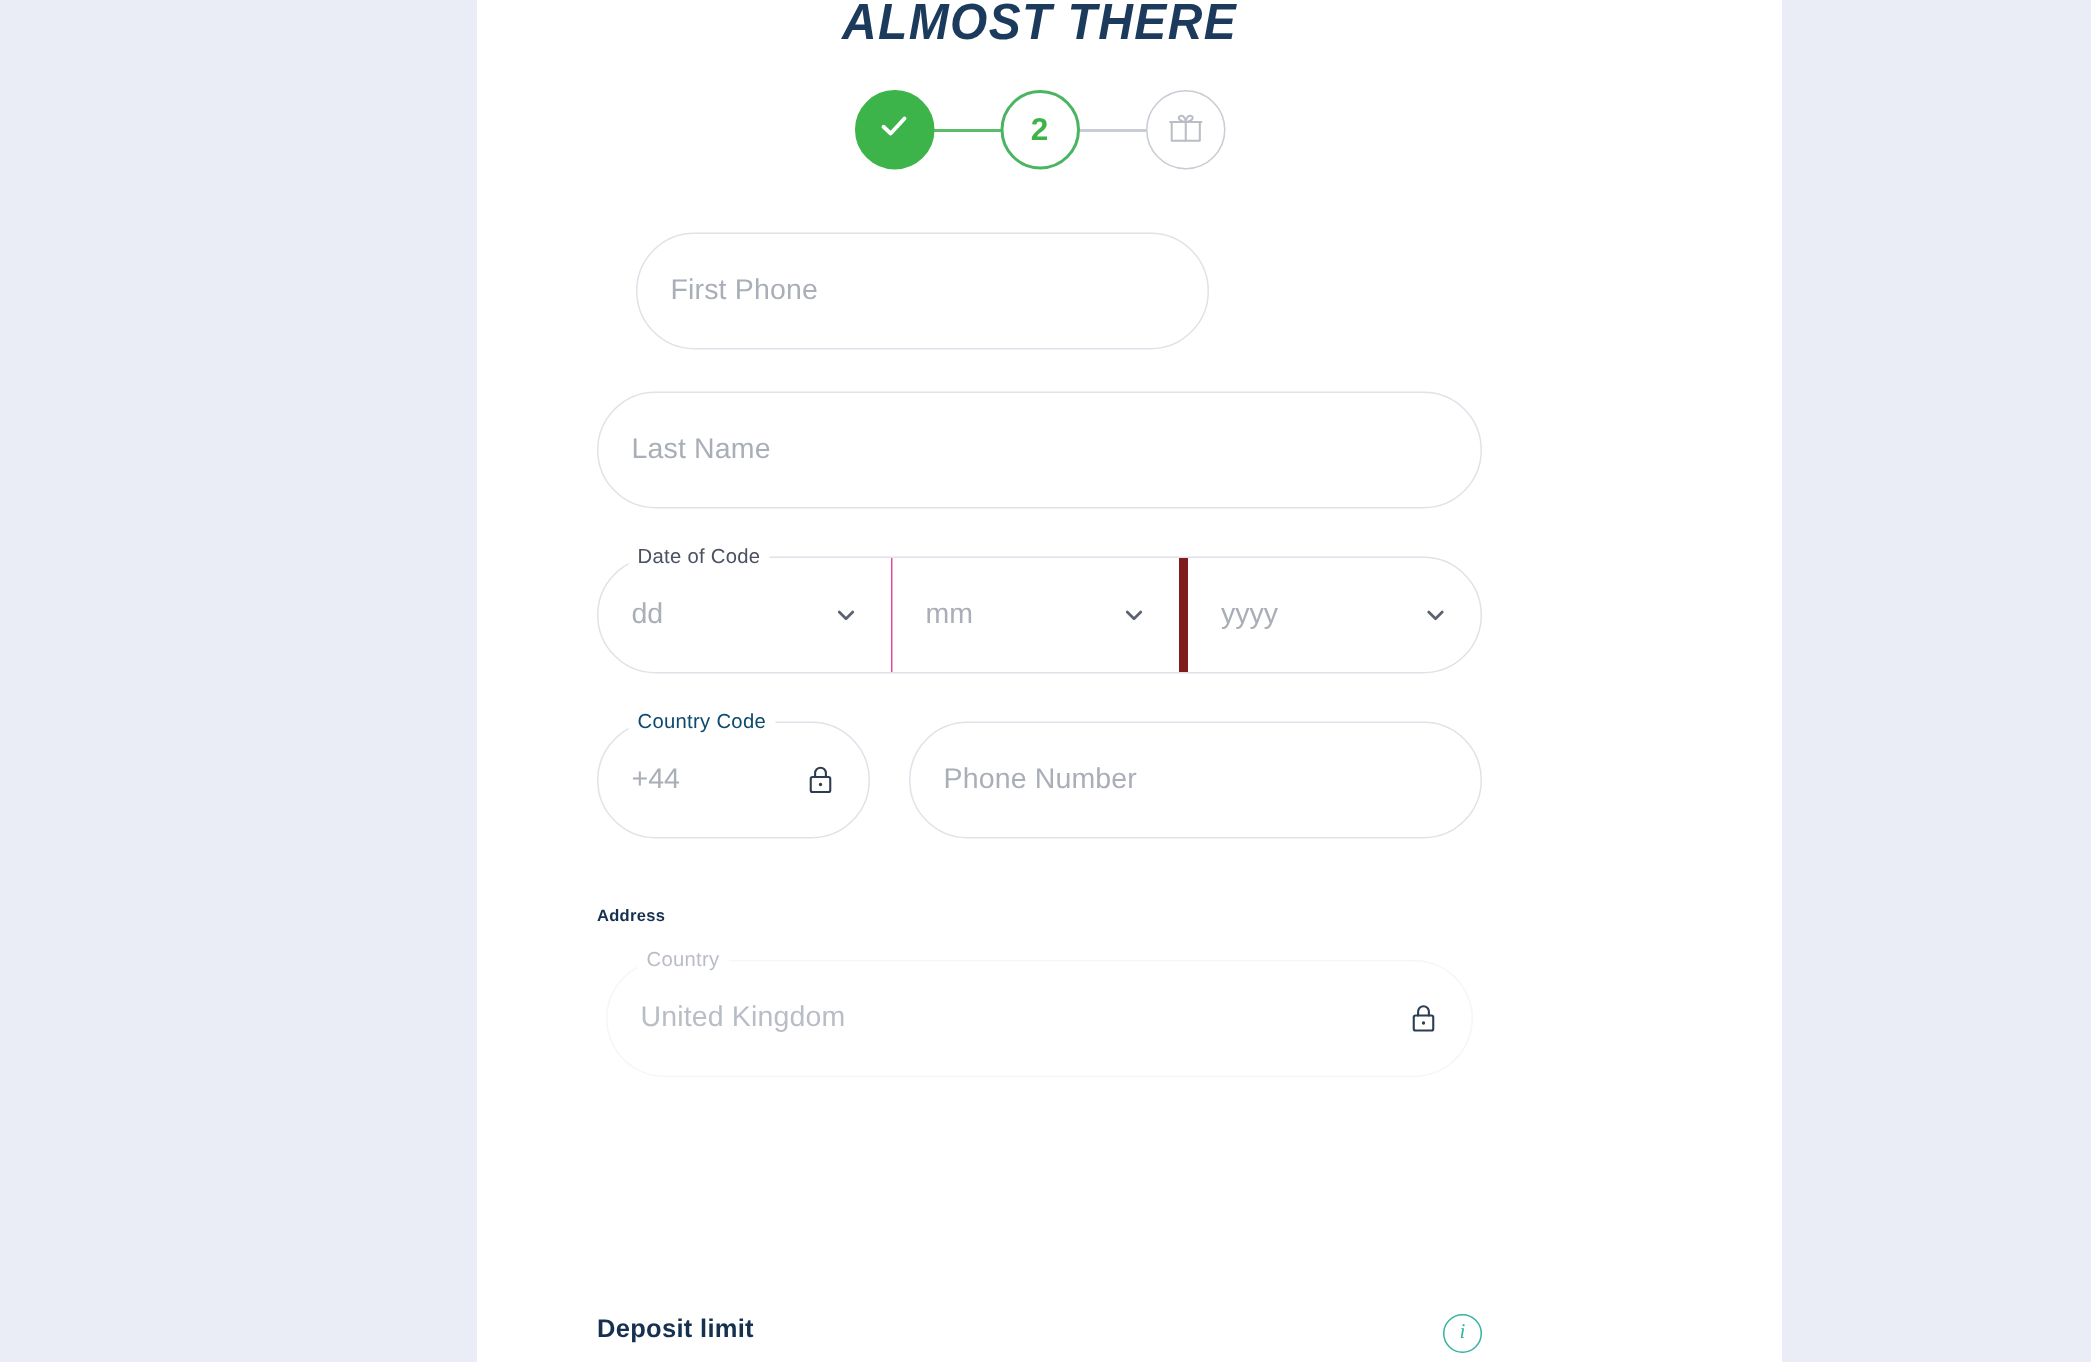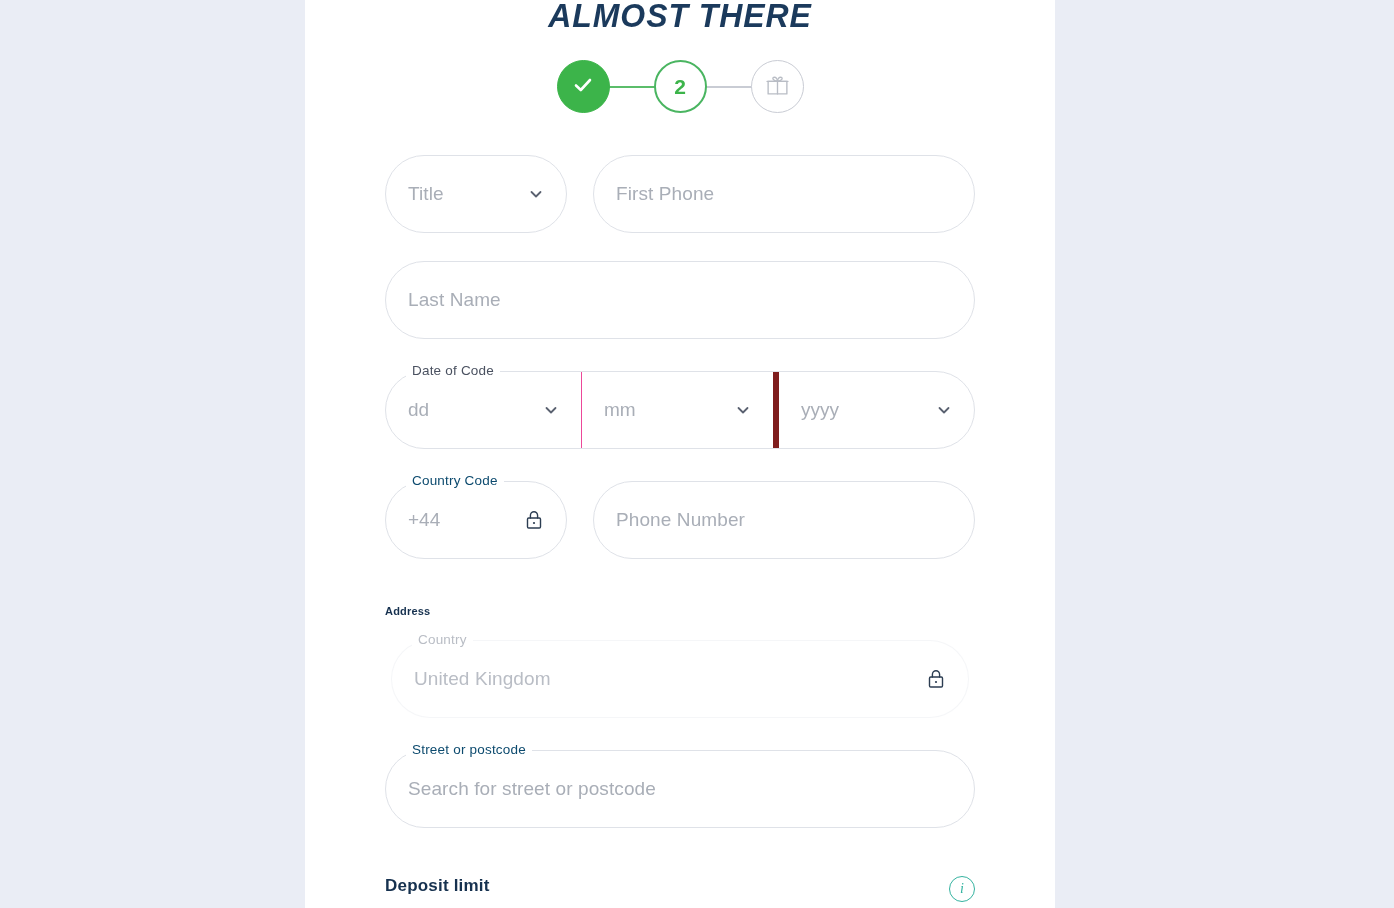--- a/index.html
+++ b/index.html
@@ -15,23 +15,23 @@
   }
   .page {
     position: relative;
     width: 1394px;
     height: 908px;
     background: #eaedf5;
   }
   
   .card {
     position: absolute;
-    left: 305px;
+    left: 318px;
     top: 0;
-    width: 750px;
+    width: 870px;
     height: 908px;
     background: #ffffff;
     box-sizing: border-box;
     overflow: hidden;
   }
   .card-inner {
     position: relative;
     width: 100%;
     height: 100%;
   }
@@ -289,28 +289,20 @@
               <path d="M12 9 C12 6 10 4.5 8.3 5.2 C6.8 5.9 7.4 8.3 12 9 Z"></path>
               <path d="M12 9 C12 6 14 4.5 15.7 5.2 C17.2 5.9 16.6 8.3 12 9 Z"></path>
             </svg>
           </span>
         </div>
       </div>
 
       <div class="form">
 
         <div class="row r1">
-          <div class="field f-title">
-            <span class="ph">Title</span>
-            <span class="chev">
-              <svg width="16" height="16" viewBox="0 0 16 16" fill="none" stroke="#5a6170" stroke-width="1.8" stroke-linecap="round" stroke-linejoin="round">
-                <path d="M3.5 6 L8 10.5 L12.5 6"></path>
-              </svg>
-            </span>
-          </div>
           <div class="field f-first">
             <span class="ph">First Phone</span>
           </div>
         </div>
 
         <div class="field f-last">
           <span class="ph">Last Name</span>
         </div>
 
         <div class="dob">
@@ -368,24 +360,20 @@
           <span class="ph">United Kingdom</span>
           <span class="lock">
             <svg width="20" height="22" viewBox="0 0 20 22" fill="none" stroke="#2c3d52" stroke-width="1.4" stroke-linecap="round" stroke-linejoin="round">
               <rect x="3.5" y="9" width="13" height="10" rx="1.2"></rect>
               <path d="M6.4 9 V6.4 a3.6 3.6 0 0 1 7.2 0 V9"></path>
               <circle cx="10" cy="14" r="1.1" fill="#2c3d52" stroke="none"></circle>
             </svg>
           </span>
         </div>
 
-        <div class="field f-street">
-          <span class="notch">Street or postcode</span>
-          <span class="ph">Search for street or postcode</span>
-        </div>
 
       </div>
 
       <div class="deposit">
         <span class="deposit-label">Deposit limit</span>
         <span class="info-icon">
           <span>i</span>
         </span>
       </div>
 

